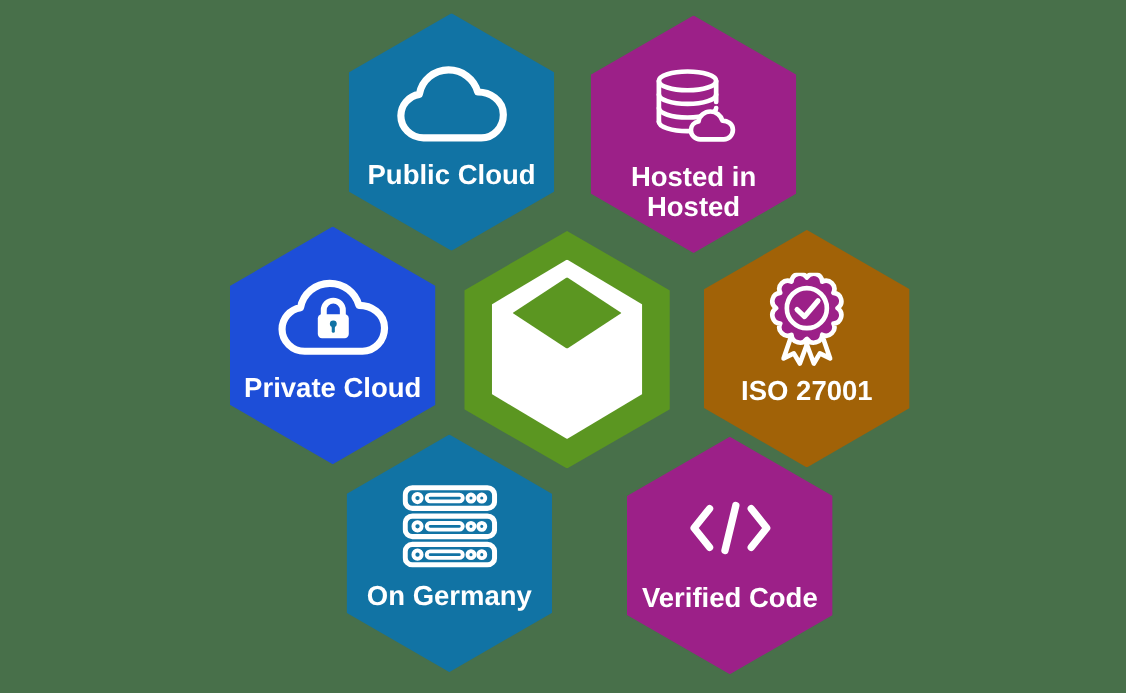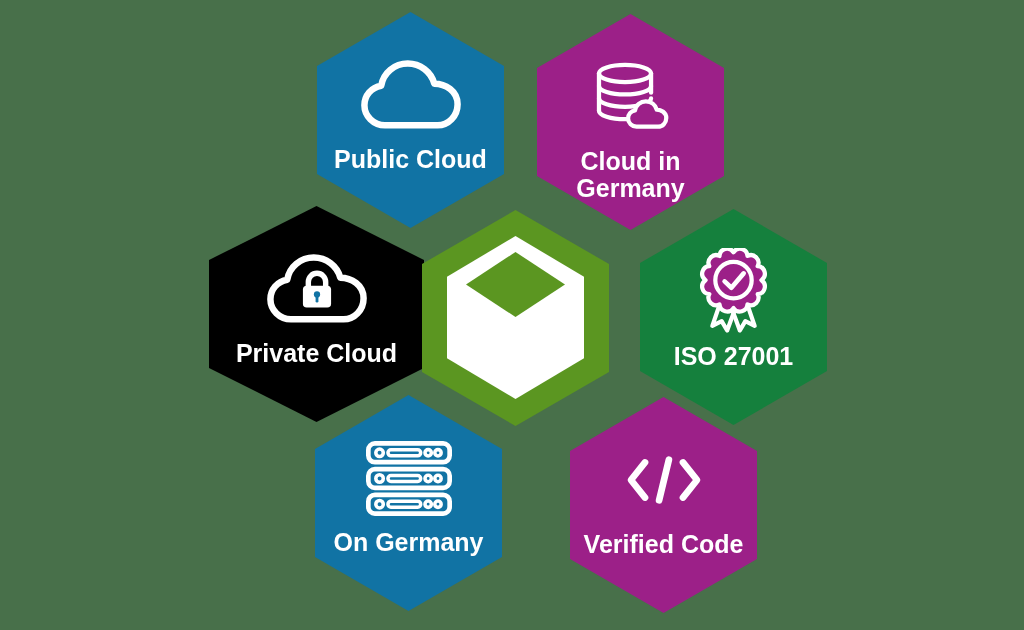--- a/index.html
+++ b/index.html
@@ -64,43 +64,43 @@
         <path class="stroke" stroke-width="5" d="M10.5,13.5 V57"></path>
         <path class="stroke" stroke-width="5" d="M71.5,13.5 V36"></path>
         <path class="stroke" stroke-width="5" d="M10.5,28 a30.5,10 0 0 0 61,0"></path>
         <path class="stroke" stroke-width="5" d="M10.5,42.5 a30.5,10 0 0 0 61,0"></path>
         <path class="stroke" stroke-width="5" d="M10.5,57 a30.5,10 0 0 0 61,0"></path>
         <g transform="translate(42,43) scale(0.52)">
           <path d="M24,63 C13.5,63 5,54.5 5,44.5 C5,35.5 11.5,28 20.5,26.5 C22.5,14.5 33,6 45,6 C56.5,6 66.5,13.5 69.5,24.5 C79.5,24.5 91,31 91,43.5 C91,54.5 82.5,63 72.5,63 Z" fill="var(--magenta,#9C2088)" stroke="#fff" stroke-width="9.6" stroke-linejoin="round"></path>
         </g>
       </svg>
     </div>
-    <div class="hex-label">Cloud in Germany</div>
+    <div class="hex-label">Hosted in Hosted</div>
   </div>
 
-  <div class="hex pos-private" style="background: #000000; padding-left: 28px;">
+  <div class="hex pos-private" style="background: #1d4ed8;">
     <div class="hex-icon">
       <svg width="104" height="76" viewBox="0 0 96 70">
         <path class="stroke" stroke-width="6" d="M24,63 C13.5,63 5,54.5 5,44.5 C5,35.5 11.5,28 20.5,26.5 C22.5,14.5 33,6 45,6 C56.5,6 66.5,13.5 69.5,24.5 C79.5,24.5 91,31 91,43.5 C91,54.5 82.5,63 72.5,63 Z"></path>
         <path class="stroke" stroke-width="5" d="M40,33 v-4.5 a8,8 0 0 1 16,0 V33"></path>
         <rect x="35" y="32" width="26" height="20" rx="3.5" fill="#fff"></rect>
         <circle cx="48" cy="40" r="2.9" fill="var(--blue,#1173A4)"></circle>
         <rect x="46.7" y="41.5" width="2.6" height="6" rx="1.3" fill="var(--blue,#1173A4)"></rect>
       </svg>
     </div>
     <div class="hex-label">Private Cloud</div>
   </div>
 
   <div class="hex pos-hub" style="background: rgb(91, 150, 33);">
     <div class="cube">
       <div class="cube-top"></div>
     </div>
   </div>
 
-  <div class="hex pos-iso" style="background: #15803d;">
+  <div class="hex pos-iso" style="background: #a16207;">
     <div class="hex-icon">
       <svg width="85" height="88" viewBox="0 0 100 104">
         <path class="stroke" stroke-width="5" d="M36,60 L25,92 L36,86.5 L42.5,97.5 L53,69 Z"></path>
         <path class="stroke" stroke-width="5" d="M64,60 L75,92 L64,86.5 L57.5,97.5 L47,69 Z"></path>
         <path d="M50,5 A9,9 0 0 1 66.5,9.42 A9,9 0 0 1 78.58,21.5 A9,9 0 0 1 83,38 A9,9 0 0 1 78.58,54.5 A9,9 0 0 1 66.5,66.58 A9,9 0 0 1 50,71 A9,9 0 0 1 33.5,66.58 A9,9 0 0 1 21.42,54.5 A9,9 0 0 1 17,38 A9,9 0 0 1 21.42,21.5 A9,9 0 0 1 33.5,9.42 A9,9 0 0 1 50,5 Z" fill="var(--magenta,#9C2088)" stroke="#fff" stroke-width="5" stroke-linejoin="round"></path>
         <circle class="stroke" stroke-width="5" cx="50" cy="38" r="21.5"></circle>
         <polyline class="stroke" stroke-width="5.5" points="39.5,39.5 47.5,47 62,30"></polyline>
       </svg>
     </div>
     <div class="hex-label">ISO 27001</div>

